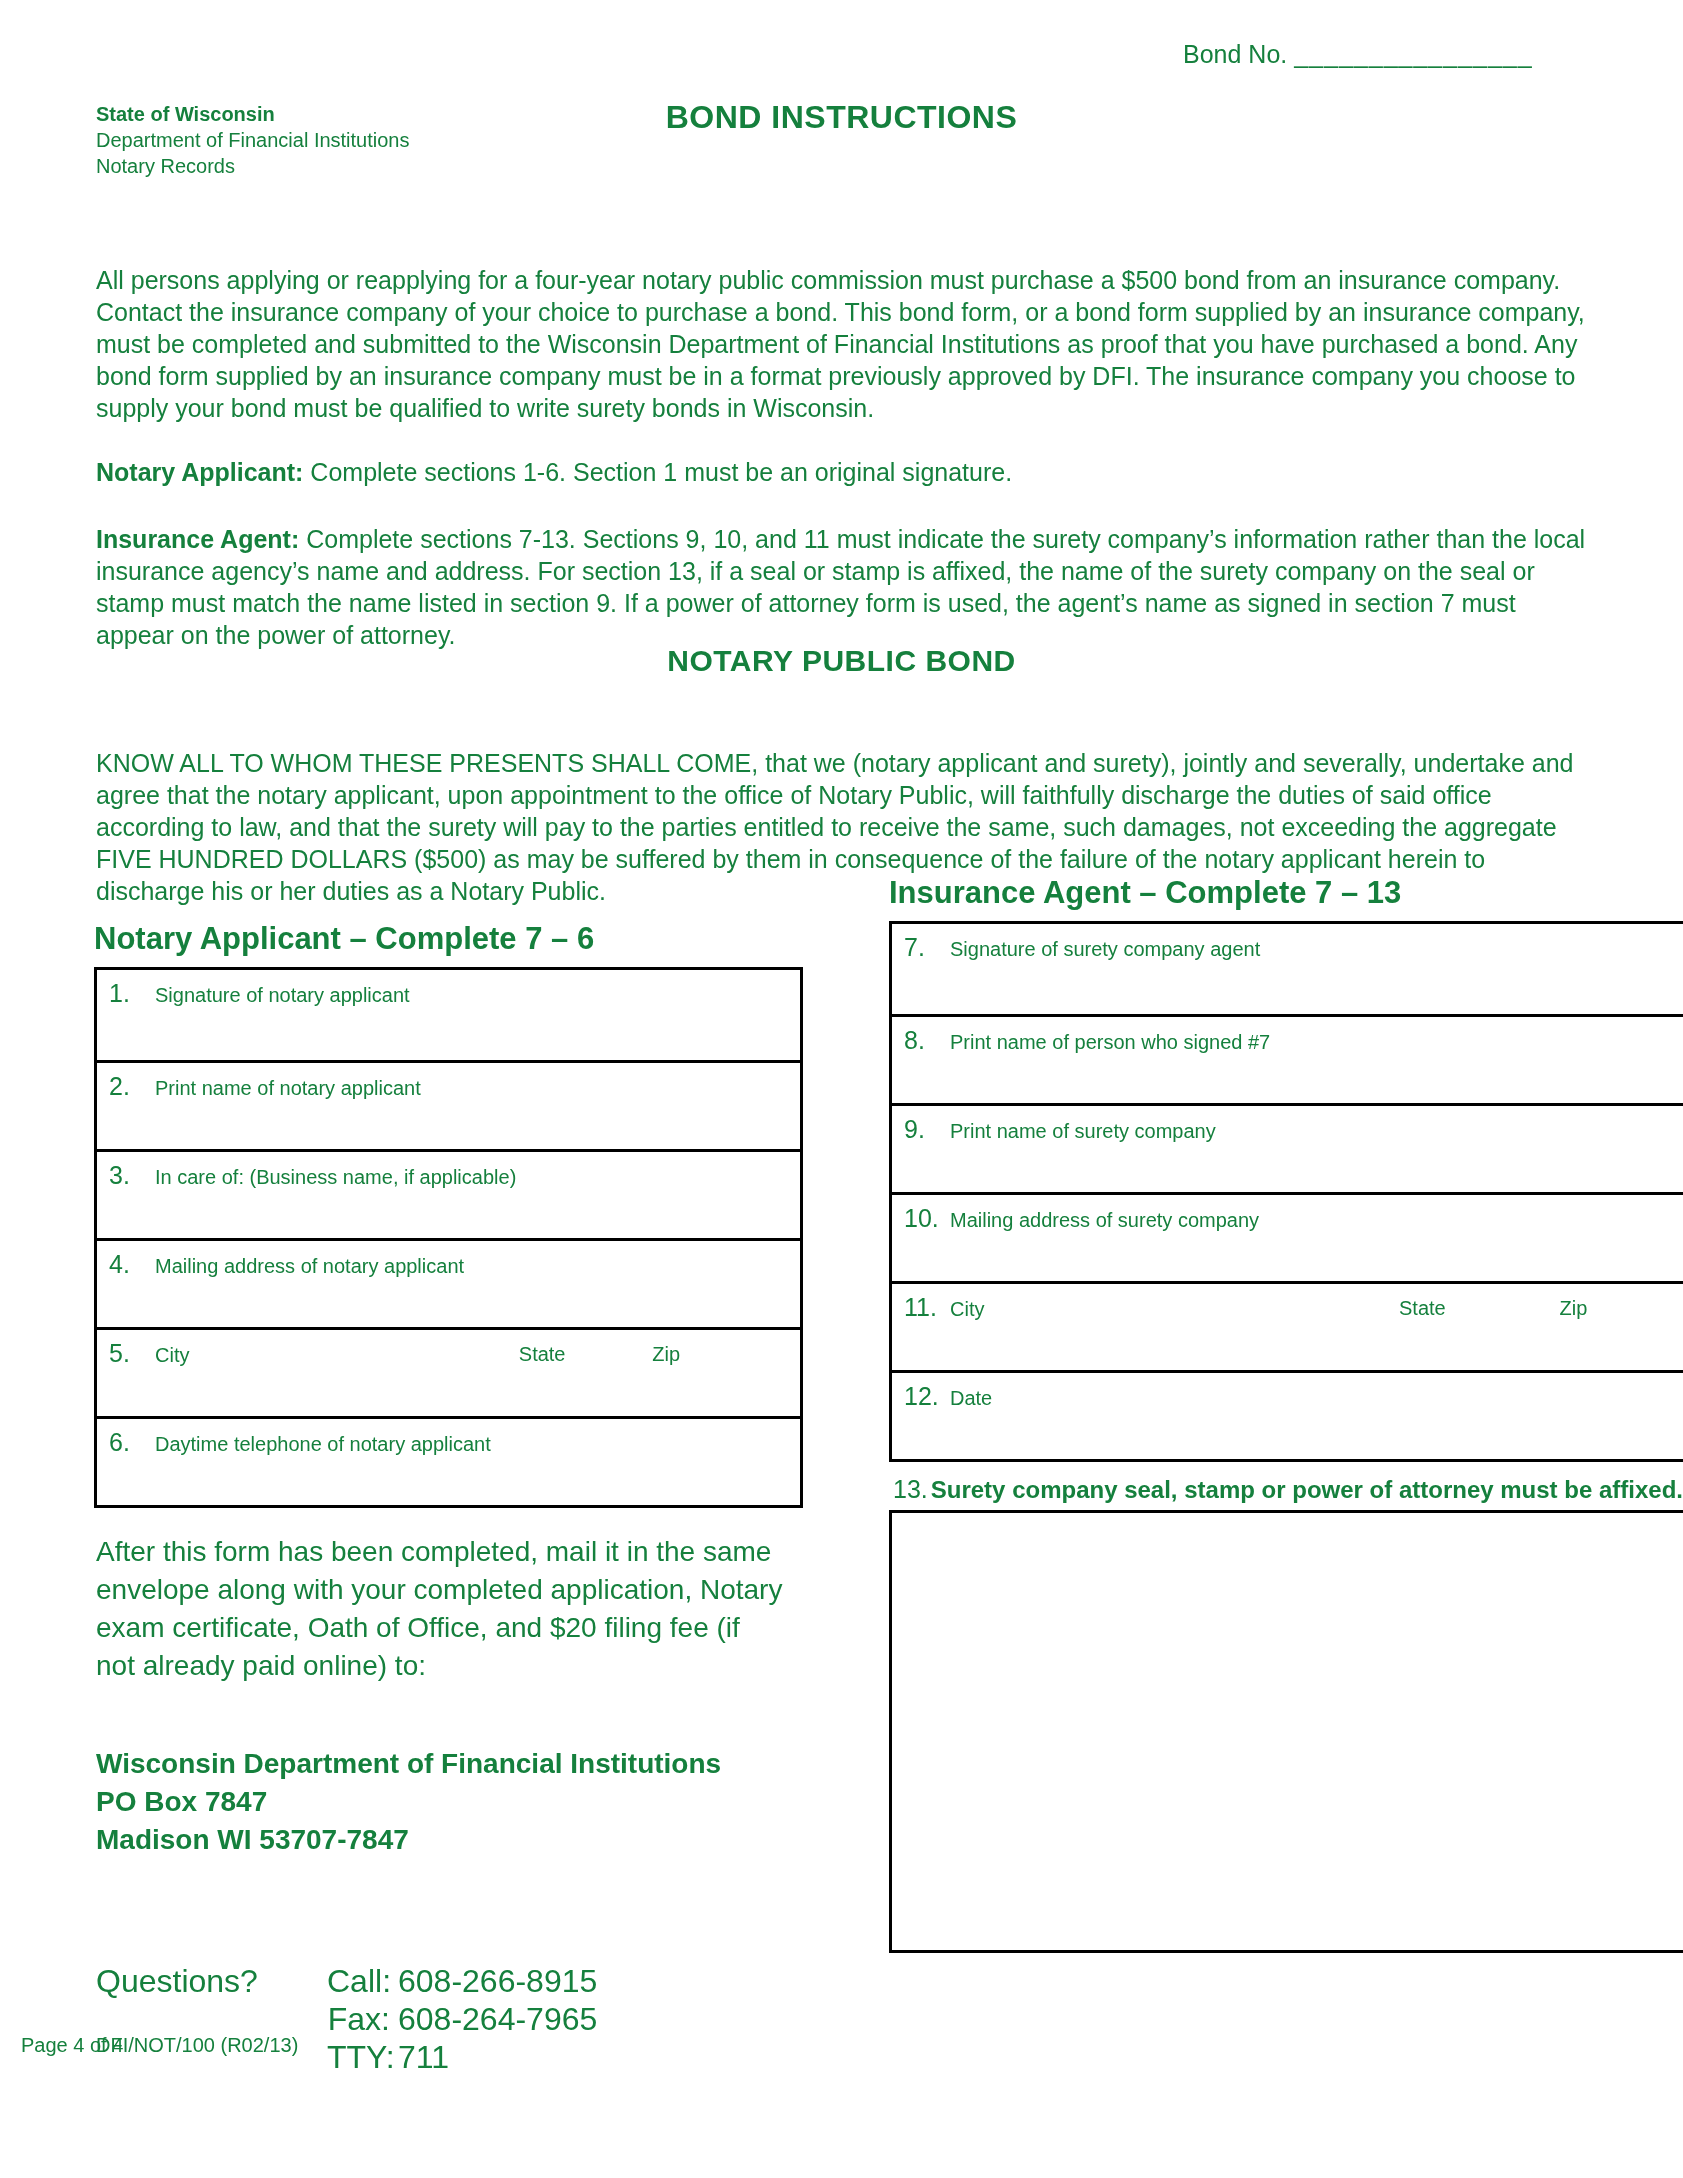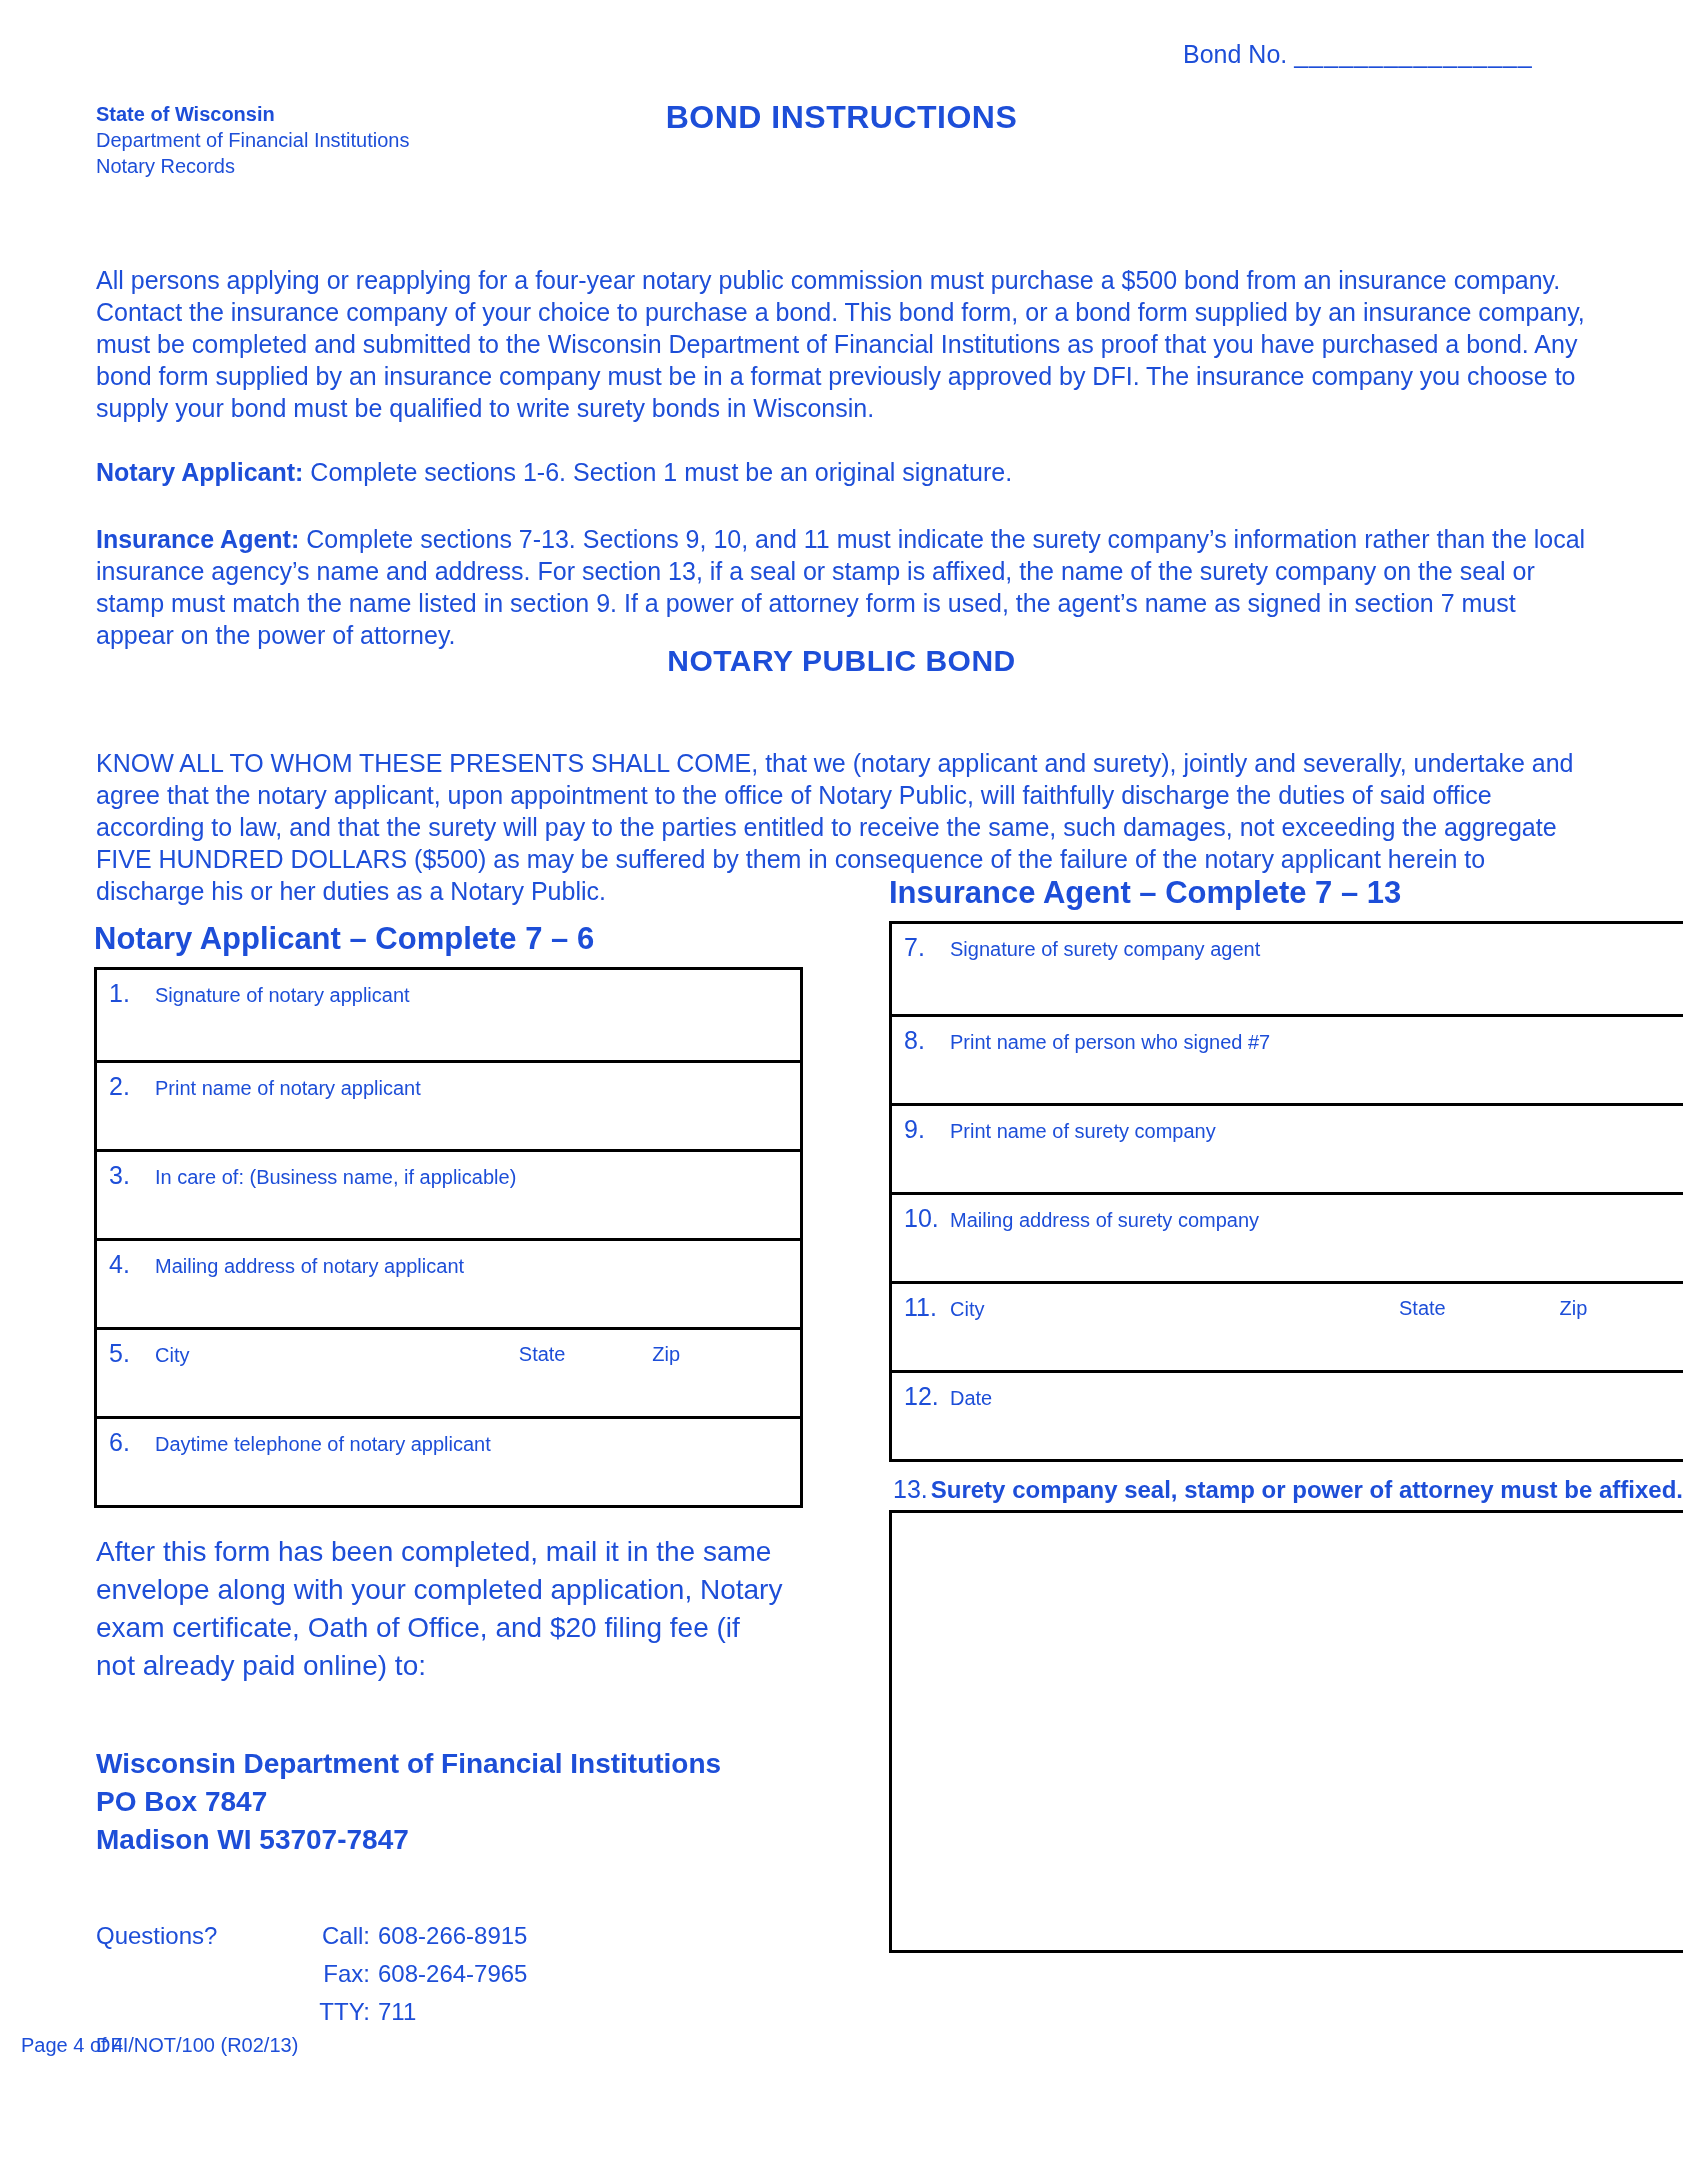--- a/index.html
+++ b/index.html
@@ -1,21 +1,21 @@
 <!DOCTYPE html>
 <html><head>
 <meta charset="utf-8">
 <style>
   html, body { margin: 0; padding: 0; background: #ffffff; }
   .page {
     position: relative;
     width: 1683px;
     height: 2178px;
     background: #ffffff;
-    color: #1d4ed8;
+    color: #15803d;
     font-family: "Liberation Sans", "DejaVu Sans", sans-serif;
     overflow: hidden;
   }
   .abs { position: absolute; }
   .b { font-weight: bold; }
 
   #bond-no { top: 40px; left: 1183px; font-size: 25px; white-space: nowrap; }
   #bond-no .blank { letter-spacing: 1px; }
 
   #agency { top: 101px; left: 96px; font-size: 20px; line-height: 26px; }
@@ -50,22 +50,22 @@
   #field13 .f13num { font-size: 25px; flex: none; padding-left: 4px; }
   #field13 .f13label { font-size: 24px; font-weight: bold; line-height: 29px;
                        margin-left: 3px; flex: 1; }
   #box13 { border: 3px solid #000; box-sizing: border-box; height: 443px;
            margin-top: 6px; background: #fff; }
 
   #mailing-intro { top: 1533px; left: 96px; width: 688px;
                    font-size: 28px; line-height: 38px; }
   #address { top: 1745px; left: 96px; width: 713px;
              font-size: 28px; line-height: 38px; font-weight: bold; white-space: nowrap; }
-  #questions { top: 1917px; left: 96px; font-size: 24px; line-height: 38px;
-               display: flex; }
+  #questions { top: 1962px; left: 96px; font-size: 32px; line-height: 38px;
+               display: flex; gap: 20px; }
   #questions .q-label { width: 211px; flex: none; }
   .contact-row { display: flex; }
   .contact-label { width: 63px; text-align: right; flex: none; }
   .contact-value { margin-left: 8px; }
 
   #footer-form { top: 2034px; left: 96px; font-size: 20px; }
   #footer-page { top: 2034px; left: 0; width: 100%; text-align: left; font-size: 20px; margin-left: 21px; }
 </style>
 </head>
 <body>

